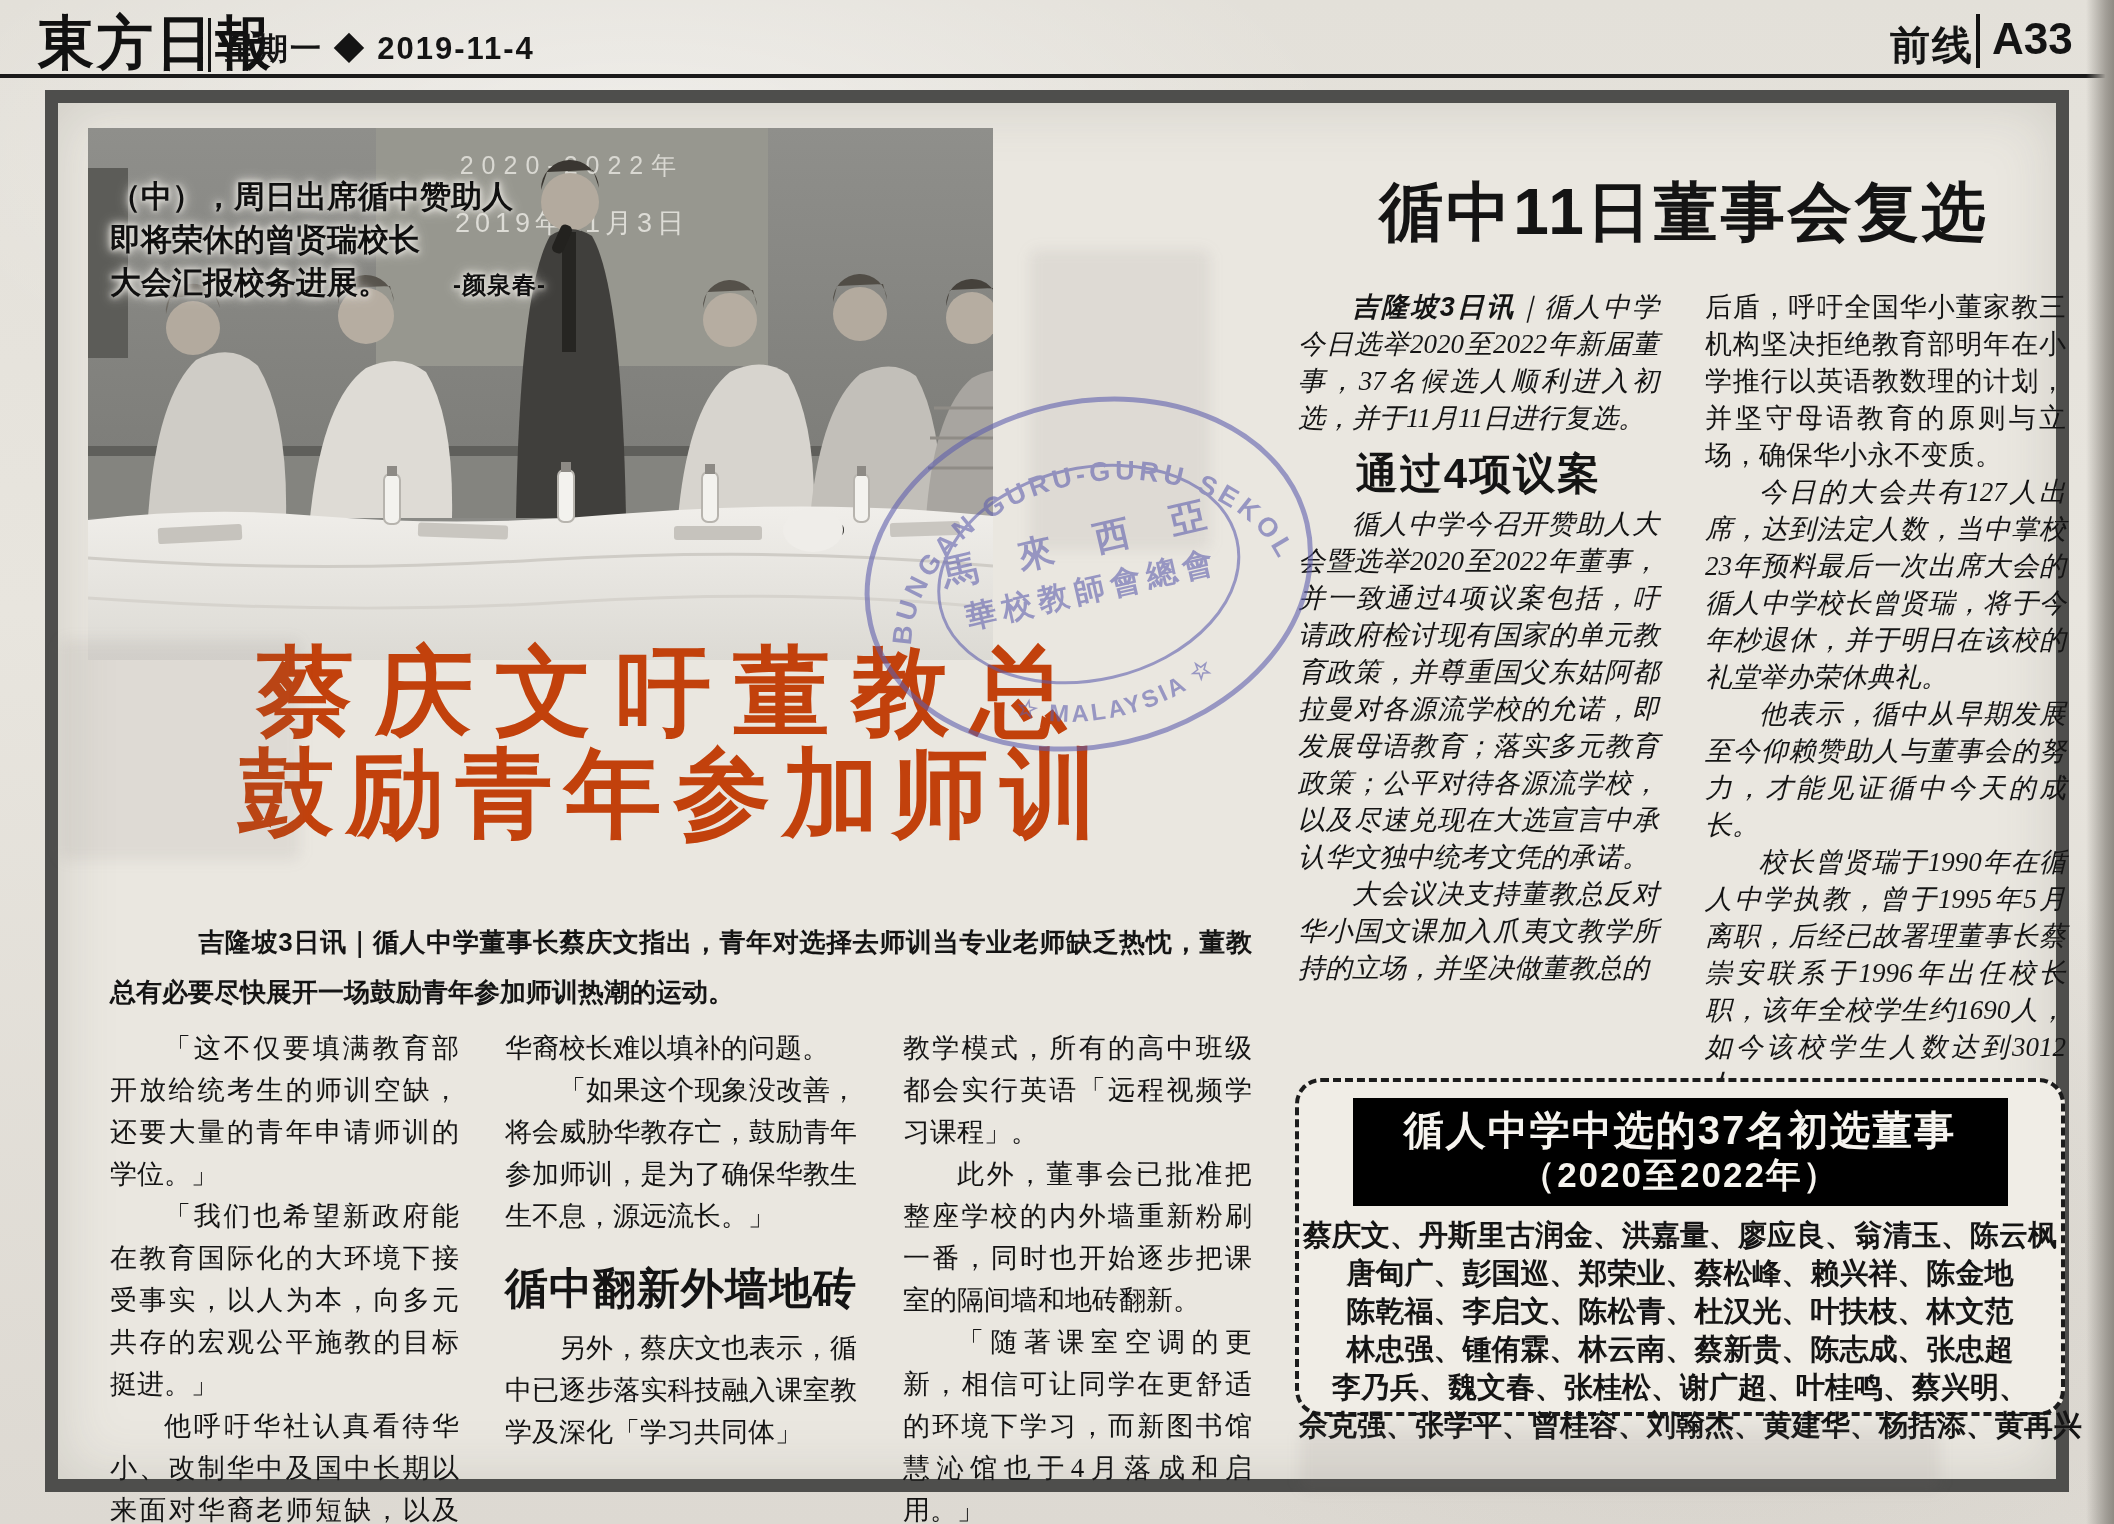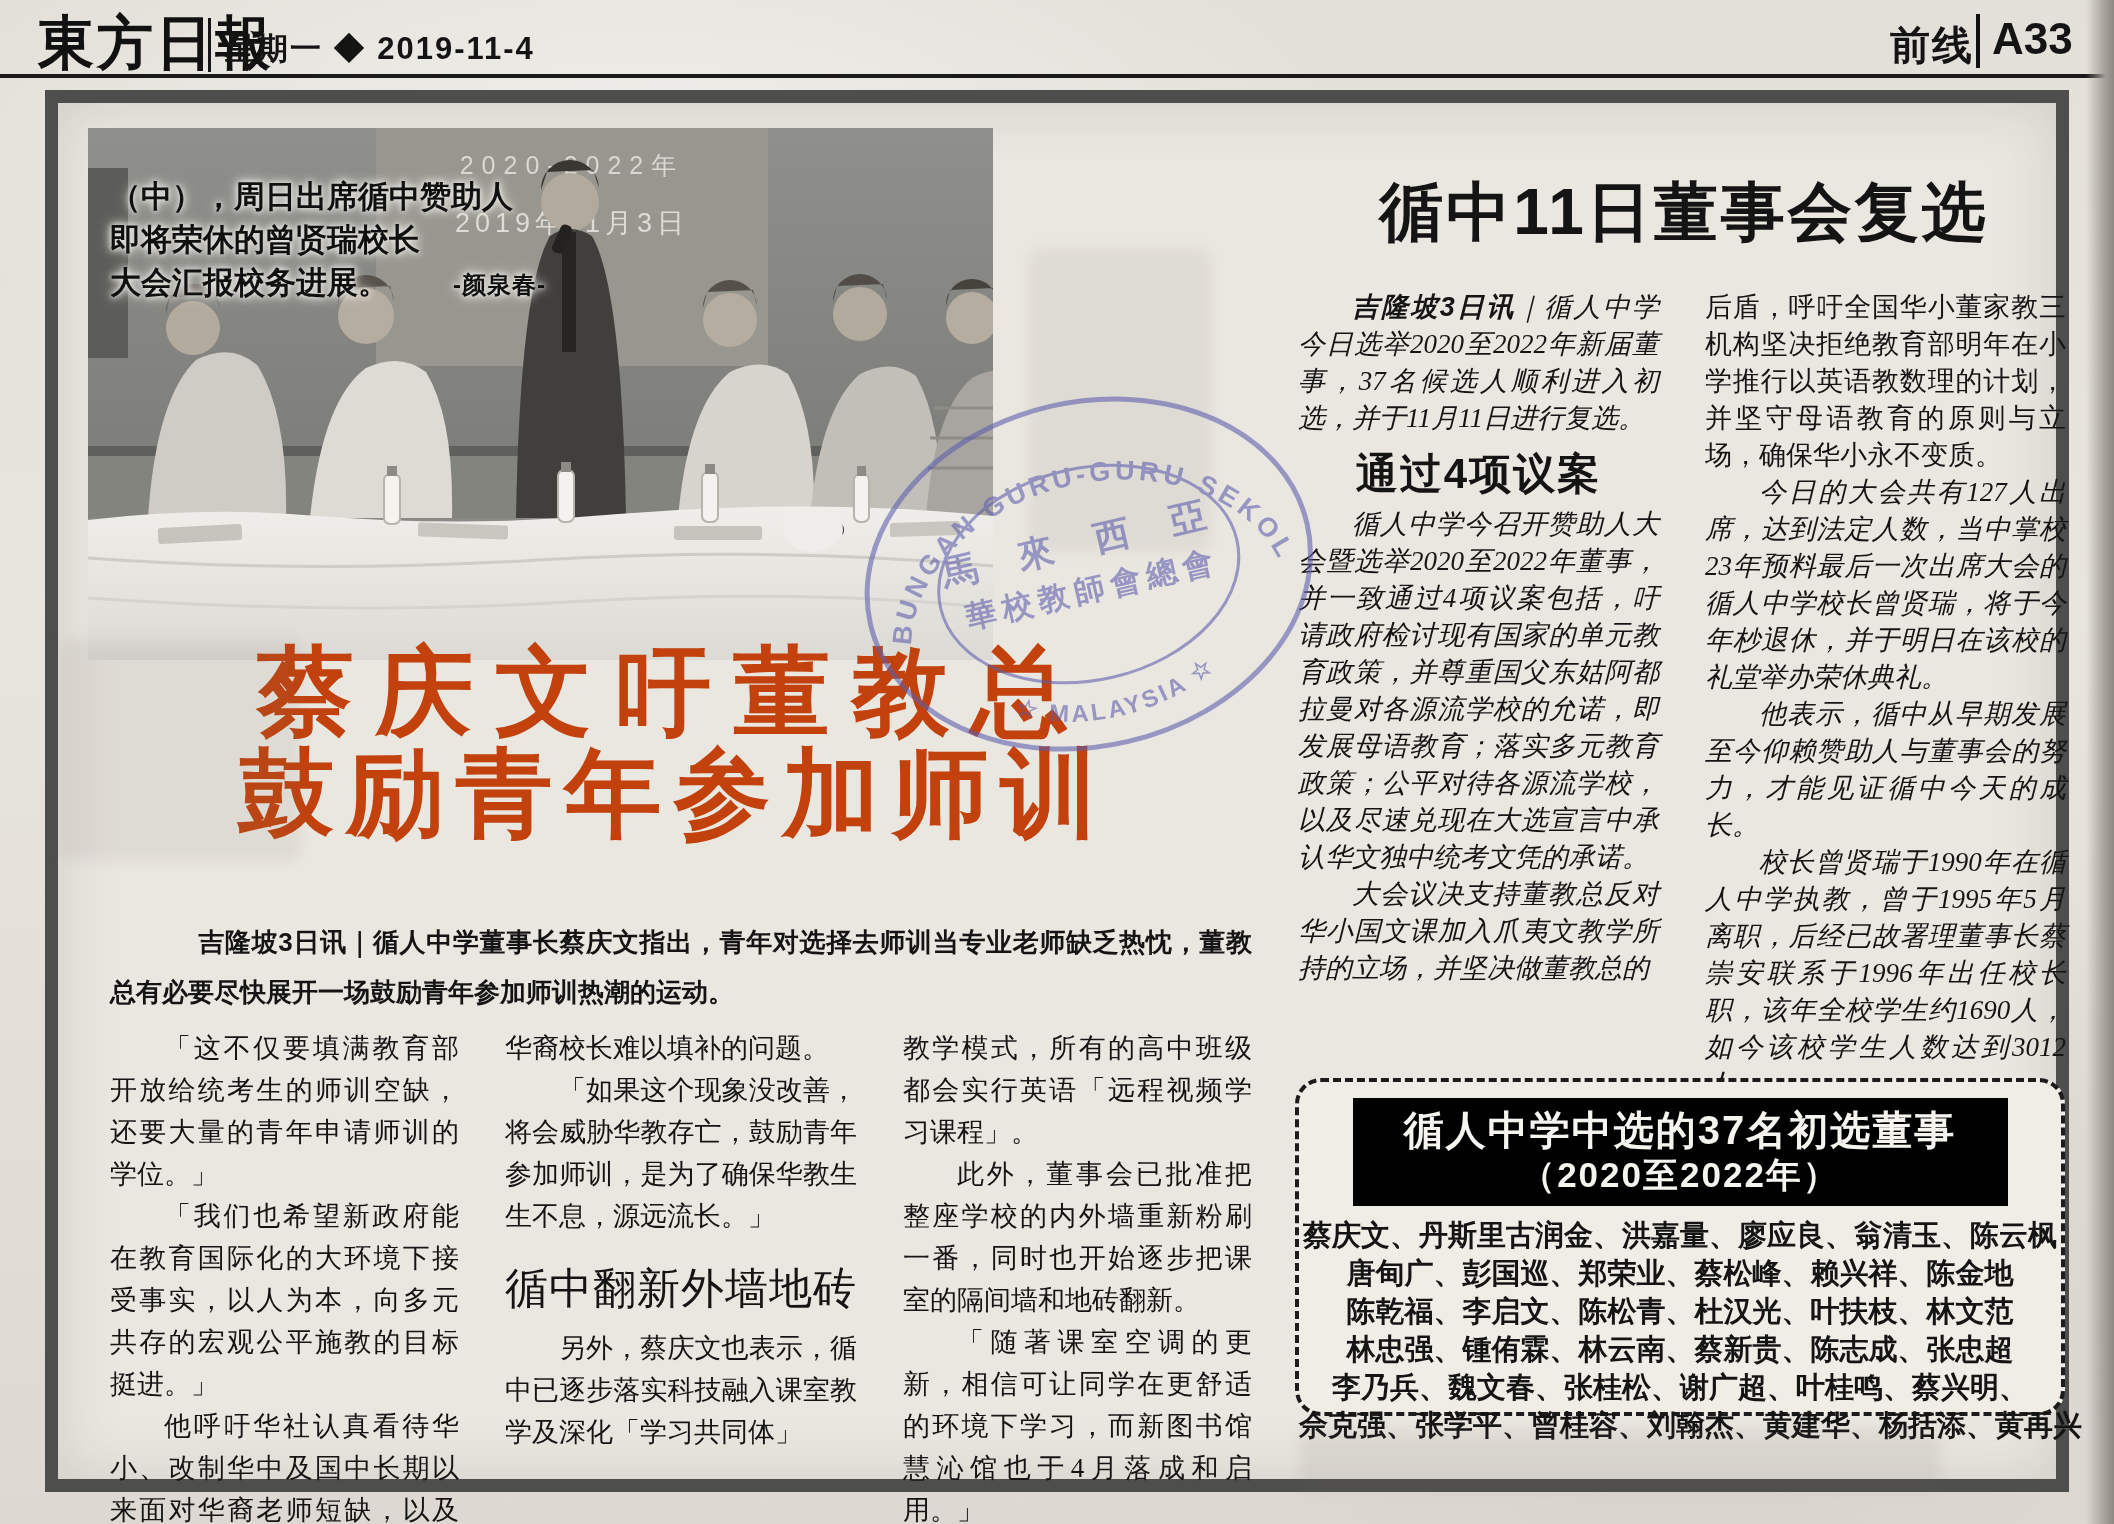--- a/index.html
+++ b/index.html
@@ -47,21 +47,21 @@
     font-weight:900;color:#c2410c;line-height:102px;}
   .headline .h1a{font-size:97px;letter-spacing:22px;}
   .headline .h1b{font-size:97px;letter-spacing:12px;}
   .lead{position:absolute;left:52px;top:814px;width:1142px;
     font-size:26px;font-weight:700;line-height:50px;text-indent:3.4em;text-align:justify;}
   .lead .dl{font-weight:900;}
   .main-cols{position:absolute;left:52px;top:924px;width:1142px;display:flex;gap:46px;}
   .col{flex:1;font-family:"Liberation Serif",serif;font-size:27px;line-height:42px;text-align:justify;}
   .col p{margin:0;}
   .col p.ind{text-indent:2em;}
-  .subhead-main{font-family:"Liberation Sans",sans-serif;font-size:43px;font-weight:400;
+  .subhead-main{font-family:"Liberation Sans",sans-serif;font-size:43px;font-weight:700;
     letter-spacing:1px;white-space:nowrap;margin:26px 0 18px;text-align:center;}
 
   
   .side-headline{position:absolute;left:1245px;top:38px;width:762px;text-align:center;
     font-size:64px;font-weight:900;letter-spacing:3px;margin-top:28px;}
   .side-cols{position:absolute;left:1240px;top:186px;width:768px;display:flex;gap:46px;}
   .scol{flex:1;font-family:"Liberation Serif",serif;font-size:27px;line-height:37px;text-align:justify;}
   .scol p{margin:0;}
   .scol p.ind{text-indent:2em;font-style:italic;}
   .scol .dl{font-weight:900;font-family:"Liberation Sans",sans-serif;}

